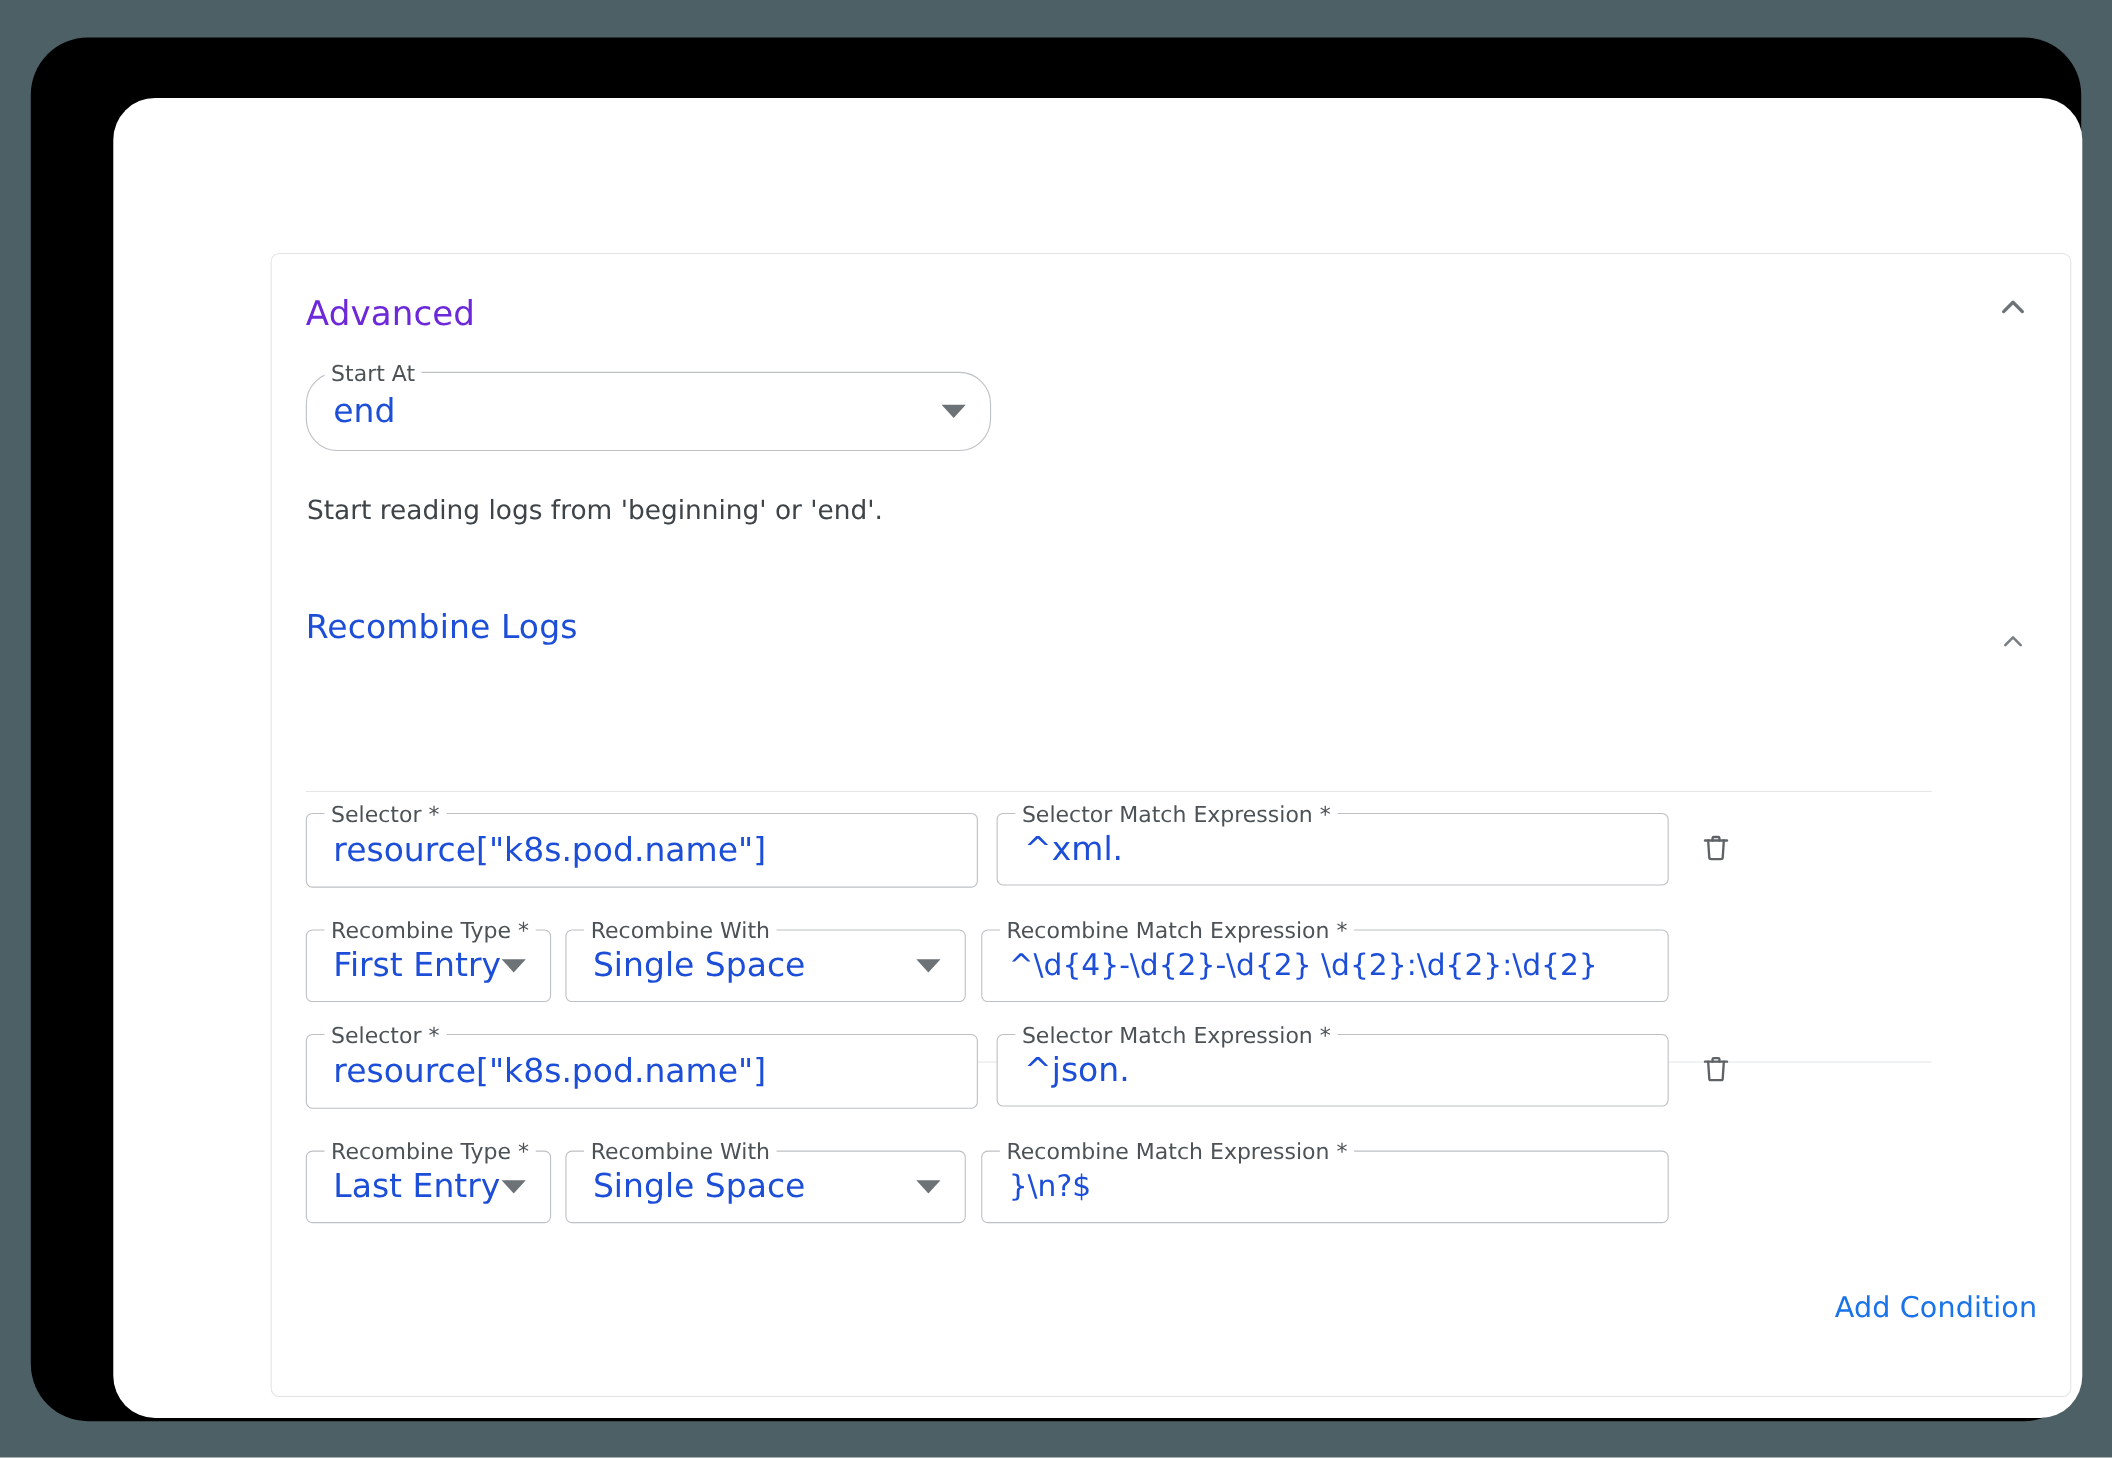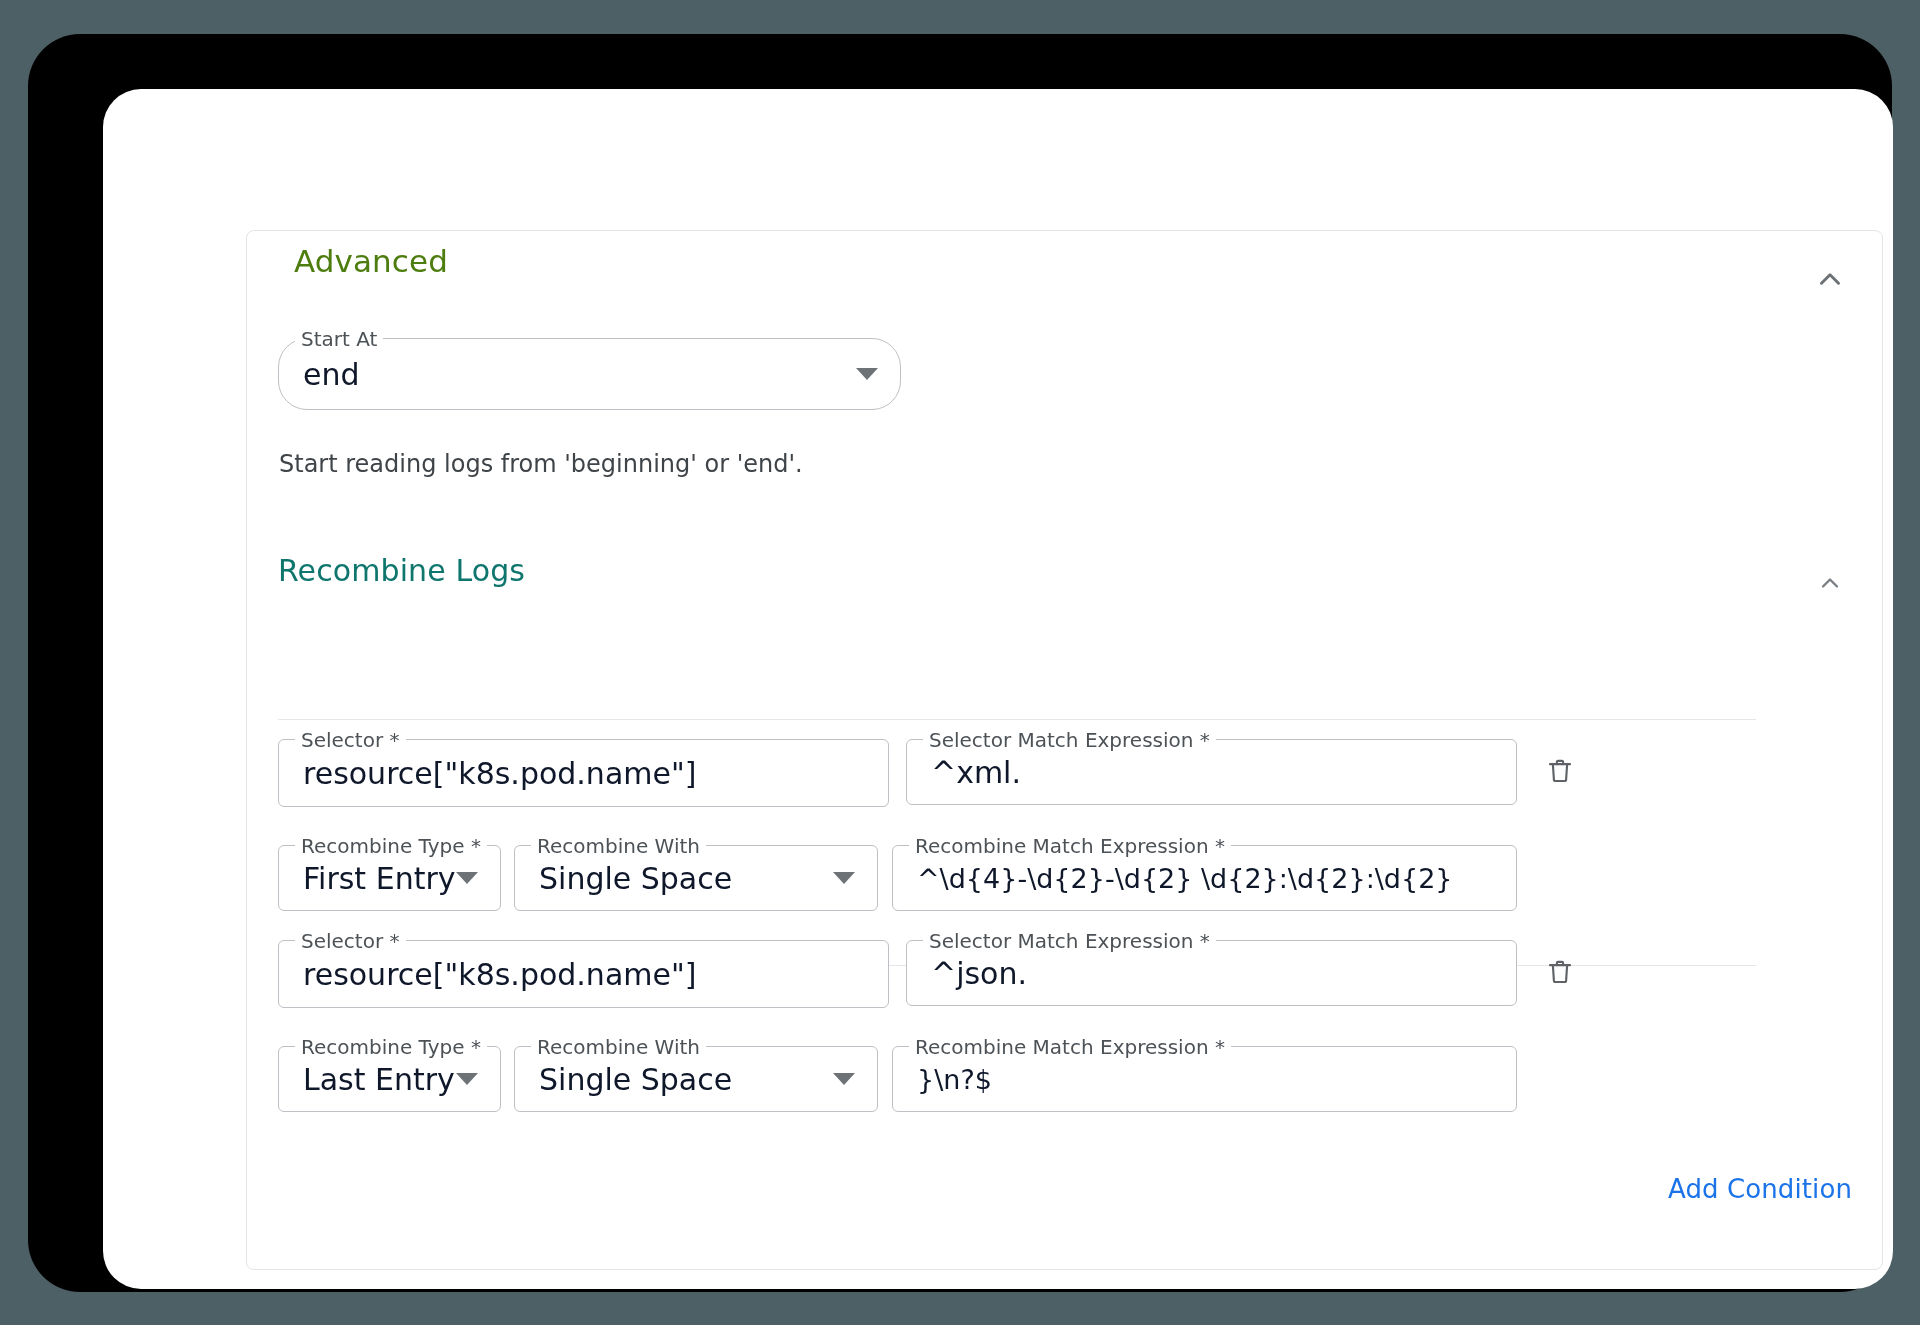--- a/index.html
+++ b/index.html
@@ -52,26 +52,25 @@
   .panel-header {
     position: absolute;
     left: 0;
     top: 0;
     width: 100%;
     height: 96px;
   }
   .panel-title {
     position: absolute;
     left: 31px;
-    top: 12px;
+    top: 36px;
     font-size: 31px;
-    color: #4d7c0f;
+    color: #6d28d9;
     font-weight: 400;
     letter-spacing: 0.1px;
-    margin-left: 16px;
   }
   .chevron-btn {
     position: absolute;
     width: 52px;
     height: 52px;
     cursor: pointer;
     display: flex;
     align-items: center;
     justify-content: center;
   }
@@ -96,21 +95,21 @@
     color: #4d5257;
     line-height: 24px;
     white-space: nowrap;
   }
   .field .value {
     position: absolute;
     left: 24px;
     top: 50%;
     transform: translateY(-50%);
     font-size: 30px;
-    color: #0f172a;
+    color: #1d4ed8;
     white-space: nowrap;
     overflow: hidden;
   }
   .field .value.small {
     font-size: 27px;
   }
   .field .caret {
     position: absolute;
     right: 22px;
     top: 50%;
@@ -139,21 +138,21 @@
     color: #3f4449;
     margin-top: 24px;
   }
 
   
   .section-title {
     position: absolute;
     left: 31px;
     top: 322px;
     font-size: 30px;
-    color: #0f766e;
+    color: #1d4ed8;
     letter-spacing: 0.1px;
   }
   .section-sub {
     position: absolute;
     left: 31px;
     top: 371px;
     font-size: 25px;
     color: #2c3135;
   }
   #recombine-chevron {

